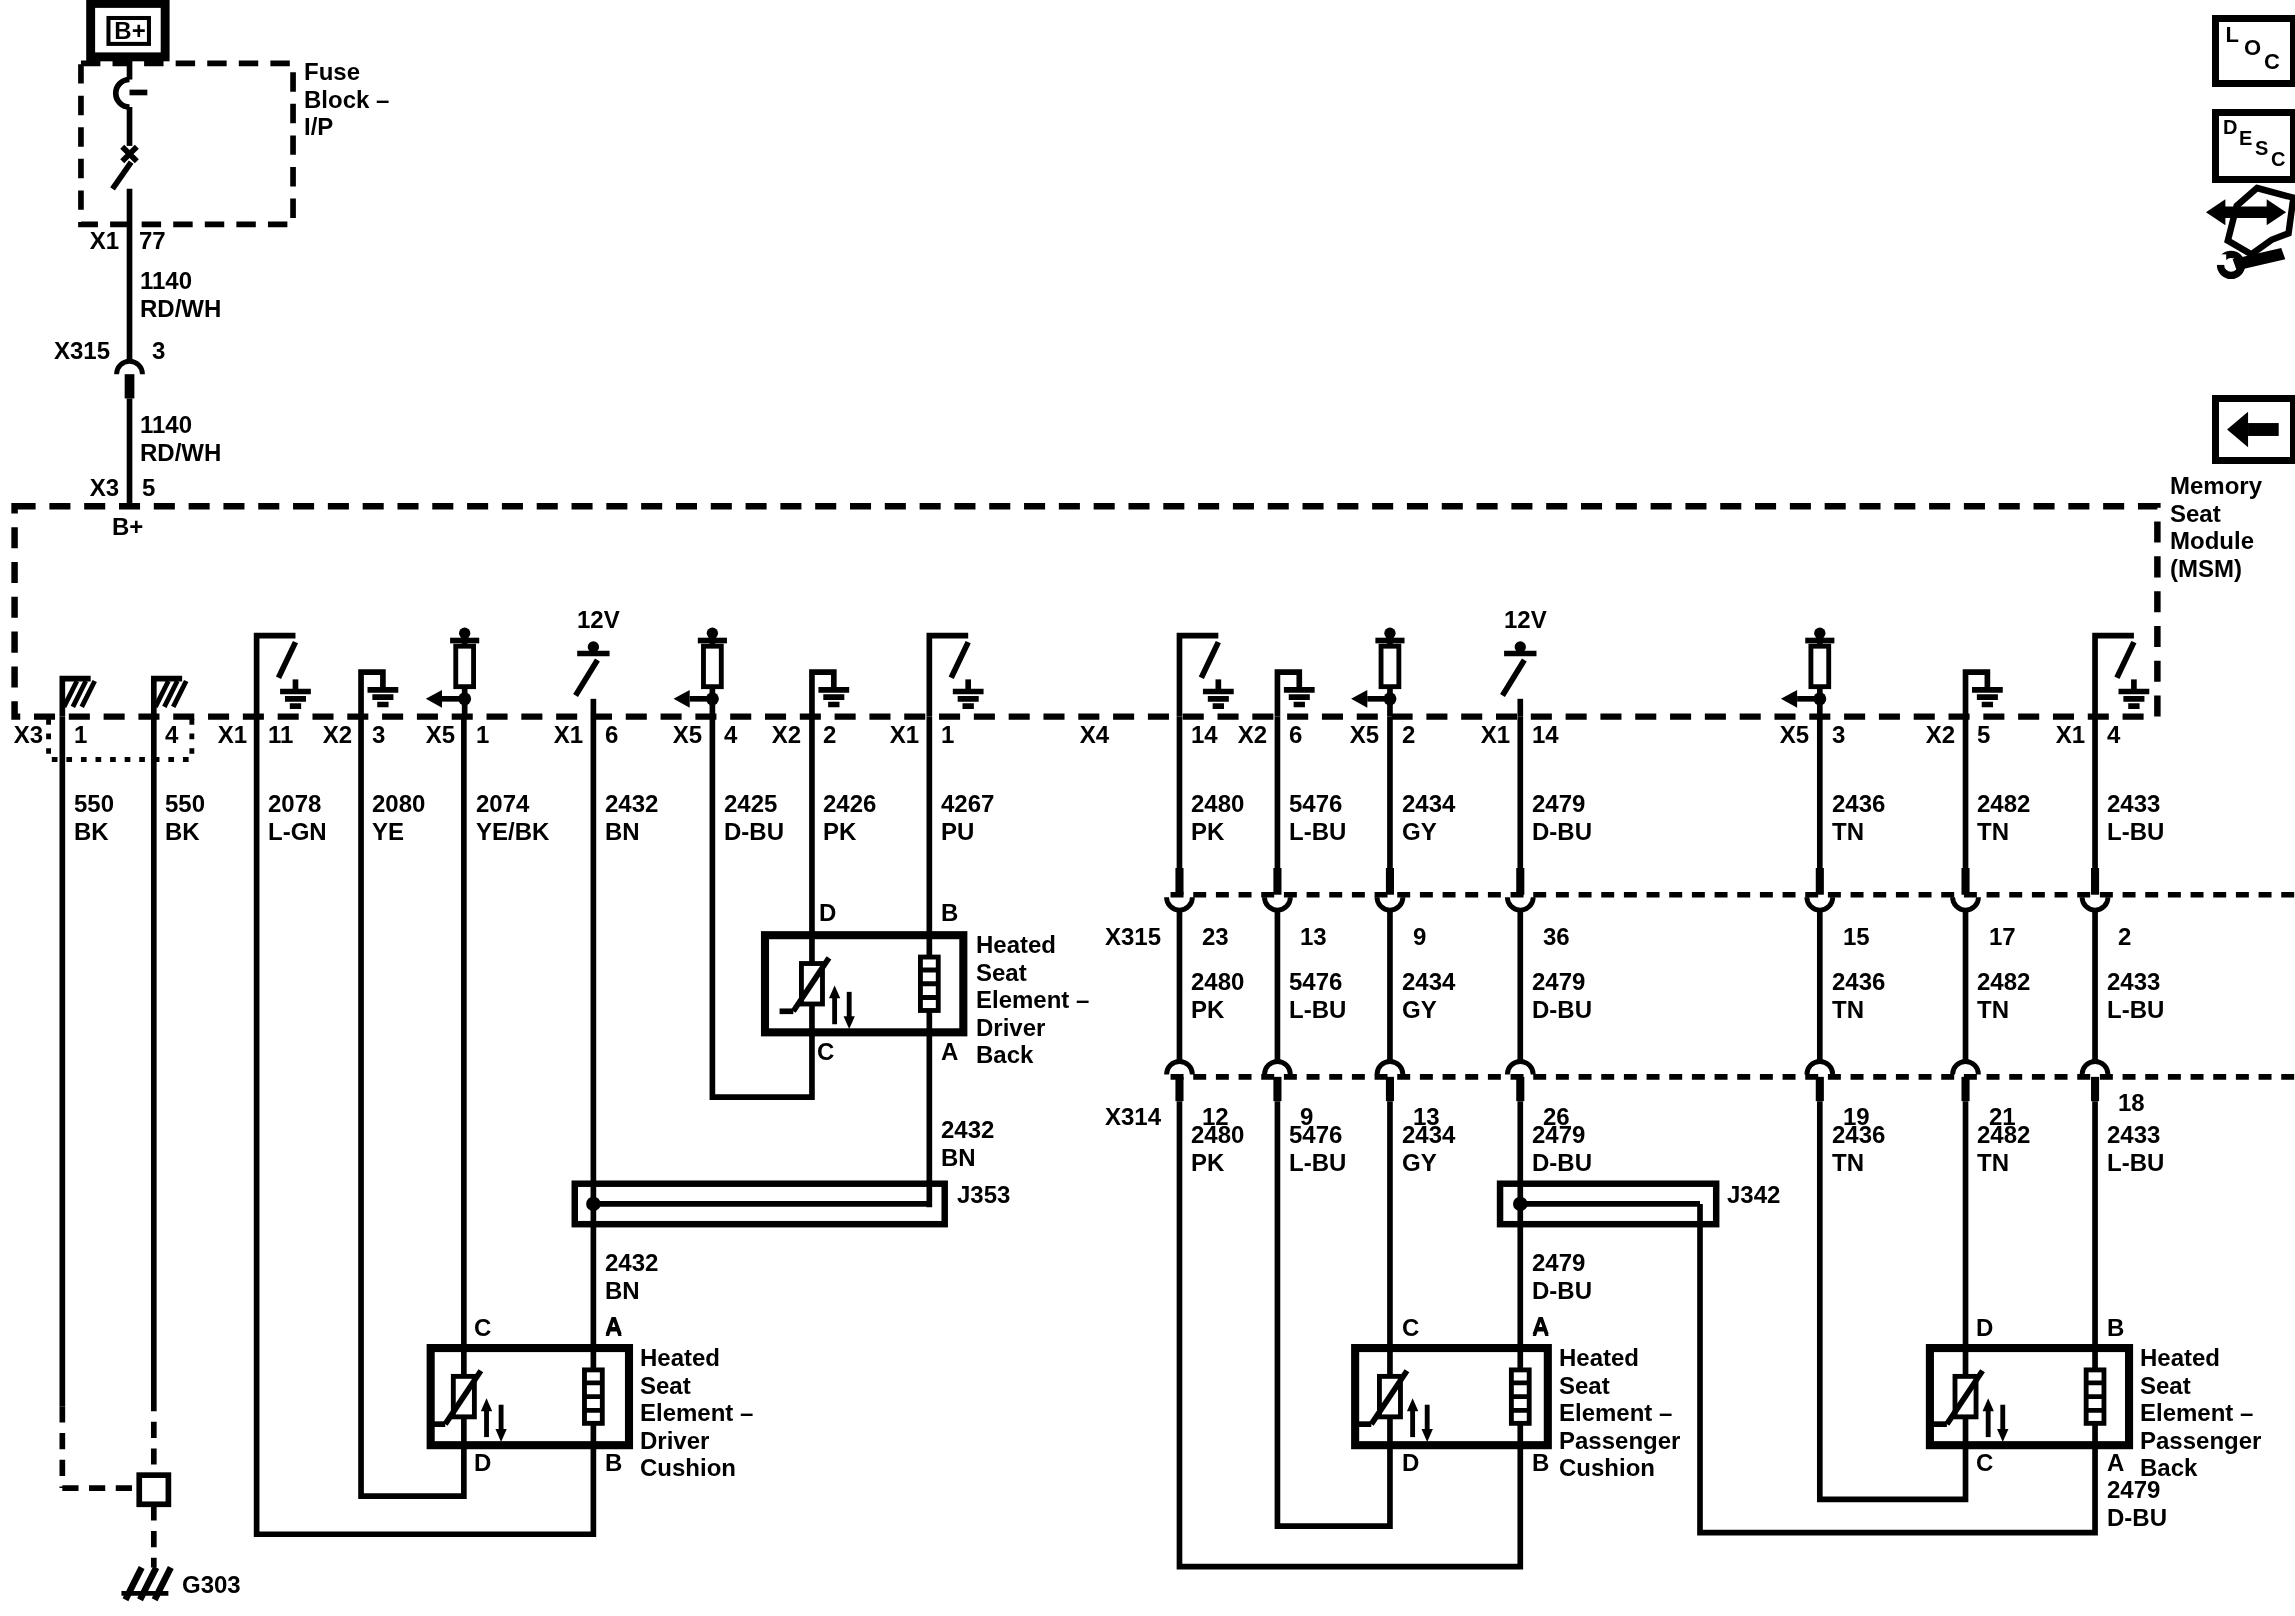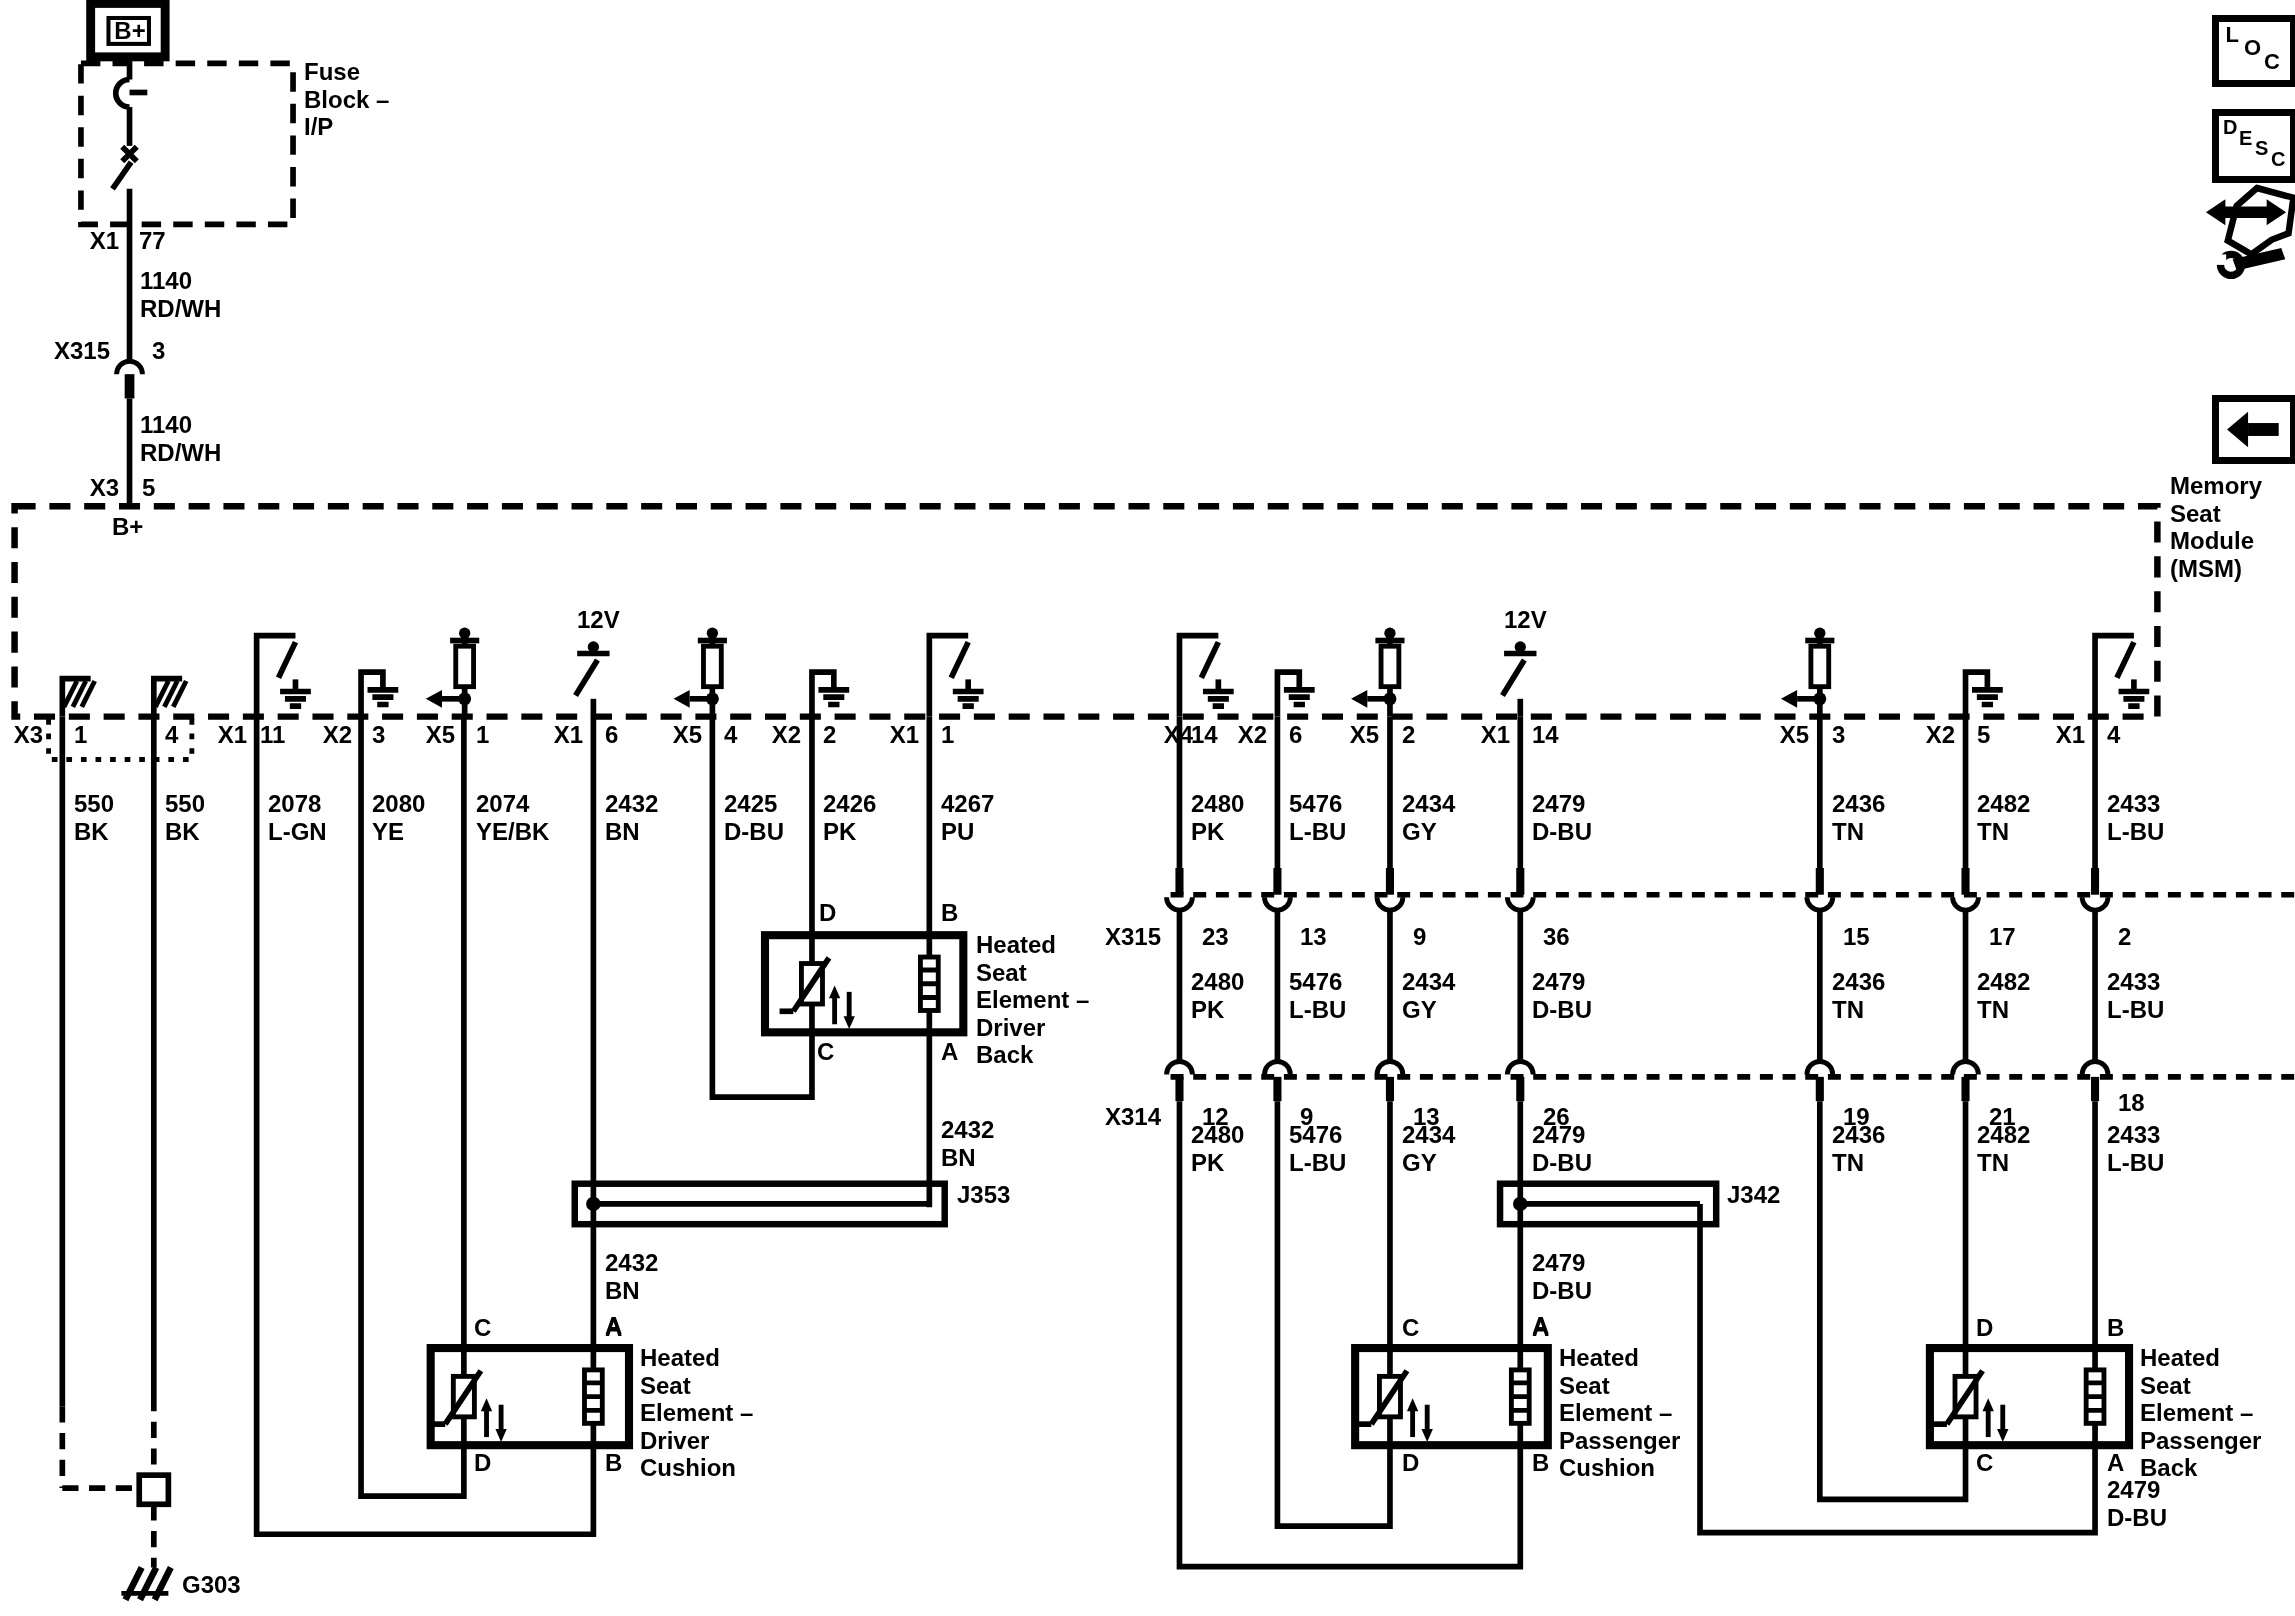--- a/index.html
+++ b/index.html
@@ -226,34 +226,34 @@
 <div class="t" style="left:112px;top:513px">B+</div>
 <div class="t" style="left:2170px;top:472px">Memory
 Seat
 Module
 (MSM)</div>
 
 <div class="t ra" style="left:3.2px;top:721px;width:40px">X3</div>
 <div class="t" style="left:74px;top:721px">1</div>
 <div class="t" style="left:165px;top:721px">4</div>
 <div class="t ra" style="left:198px;top:721px;width:49px">X1</div>
-<div class="t" style="left:260px;top:721px">11</div>
+<div class="t" style="left:268px;top:721px">11</div>
 <div class="t ra" style="left:303px;top:721px;width:49px">X2</div>
 <div class="t" style="left:372px;top:721px">3</div>
 <div class="t ra" style="left:406px;top:721px;width:49px">X5</div>
 <div class="t" style="left:476px;top:721px">1</div>
 <div class="t ra" style="left:534px;top:721px;width:49px">X1</div>
 <div class="t" style="left:605px;top:721px">6</div>
 <div class="t ra" style="left:653px;top:721px;width:49px">X5</div>
 <div class="t" style="left:724px;top:721px">4</div>
 <div class="t ra" style="left:752px;top:721px;width:49px">X2</div>
 <div class="t" style="left:823px;top:721px">2</div>
 <div class="t ra" style="left:870px;top:721px;width:49px">X1</div>
 <div class="t" style="left:941px;top:721px">1</div>
-<div class="t ra" style="left:1144px;top:721px;width:49px">X4</div>
+<div class="t ra" style="left:1060px;top:721px;width:49px">X4</div>
 <div class="t" style="left:1191px;top:721px">14</div>
 <div class="t ra" style="left:1218px;top:721px;width:49px">X2</div>
 <div class="t" style="left:1289px;top:721px">6</div>
 <div class="t ra" style="left:1330px;top:721px;width:49px">X5</div>
 <div class="t" style="left:1402px;top:721px">2</div>
 <div class="t ra" style="left:1461px;top:721px;width:49px">X1</div>
 <div class="t" style="left:1532px;top:721px">14</div>
 <div class="t ra" style="left:1760px;top:721px;width:49px">X5</div>
 <div class="t" style="left:1832px;top:721px">3</div>
 <div class="t ra" style="left:1906px;top:721px;width:49px">X2</div>

